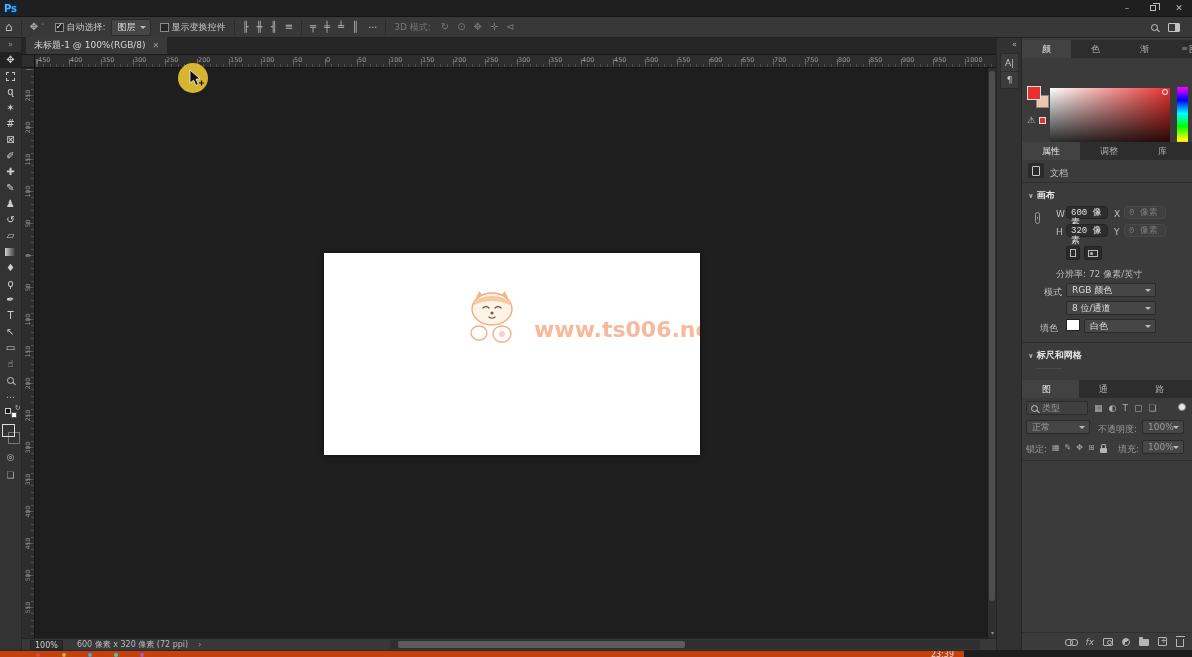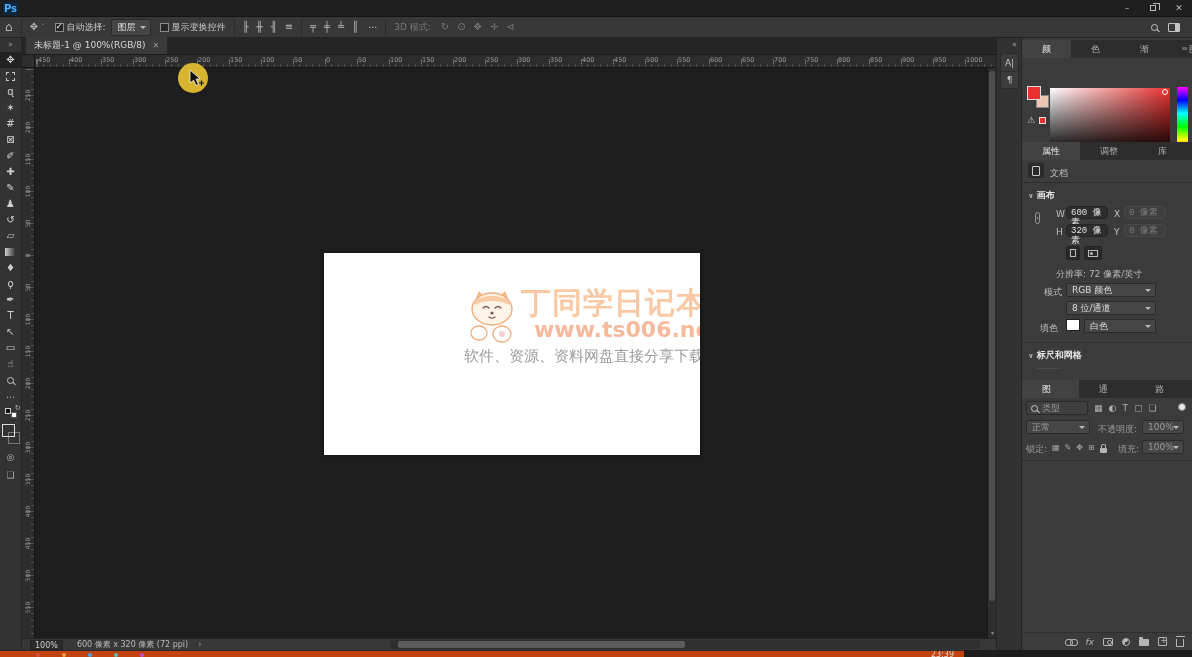--- a/index.html
+++ b/index.html
@@ -388,23 +388,21 @@
         <ellipse cx="26" cy="20" rx="20" ry="16" fill="#fdf3e7" stroke="#f0ad7c" stroke-width="1.4"></ellipse>
         <path d="M8,12 Q26,2 44,12 L44,16 Q26,8 8,16 Z" fill="#f6c799" opacity="0.9"></path>
         <path d="M17,19 q3,-3 6,0" stroke="#7a5a43" stroke-width="1.4" fill="none" stroke-linecap="round"></path>
         <path d="M29,19 q3,-3 6,0" stroke="#7a5a43" stroke-width="1.4" fill="none" stroke-linecap="round"></path>
         <circle cx="26" cy="24" r="1.6" fill="#7a5a43"></circle>
         <path d="M23,28 q3,2.5 6,0" stroke="#7a5a43" stroke-width="1.2" fill="none" stroke-linecap="round"></path>
         <ellipse cx="13" cy="44" rx="8" ry="7" fill="#ffffff" stroke="#f0ad7c" stroke-width="1.3"></ellipse>
         <ellipse cx="36" cy="45" rx="9" ry="8" fill="#ffffff" stroke="#f0ad7c" stroke-width="1.3"></ellipse>
         <circle cx="36" cy="45" r="3" fill="#f9cdd2"></circle>
       </svg>
-      <div class="wm-title" style="color:#f8c9a4;">丁同学日记本</div>
       <div class="wm-url" style="color:#f6b99c;">www.ts006.net</div>
-      <div class="wm-note">软件、资源、资料网盘直接分享下载</div>
     </div>
 
     <div class="vscroll">
       <span class="thumb"></span>
       <span class="arr">▾</span>
     </div>
 
     <div class="statusrow">
       <span class="zoomfield">100%</span>
       <span class="docsize">600 像素 x 320 像素 (72 ppi)</span>

